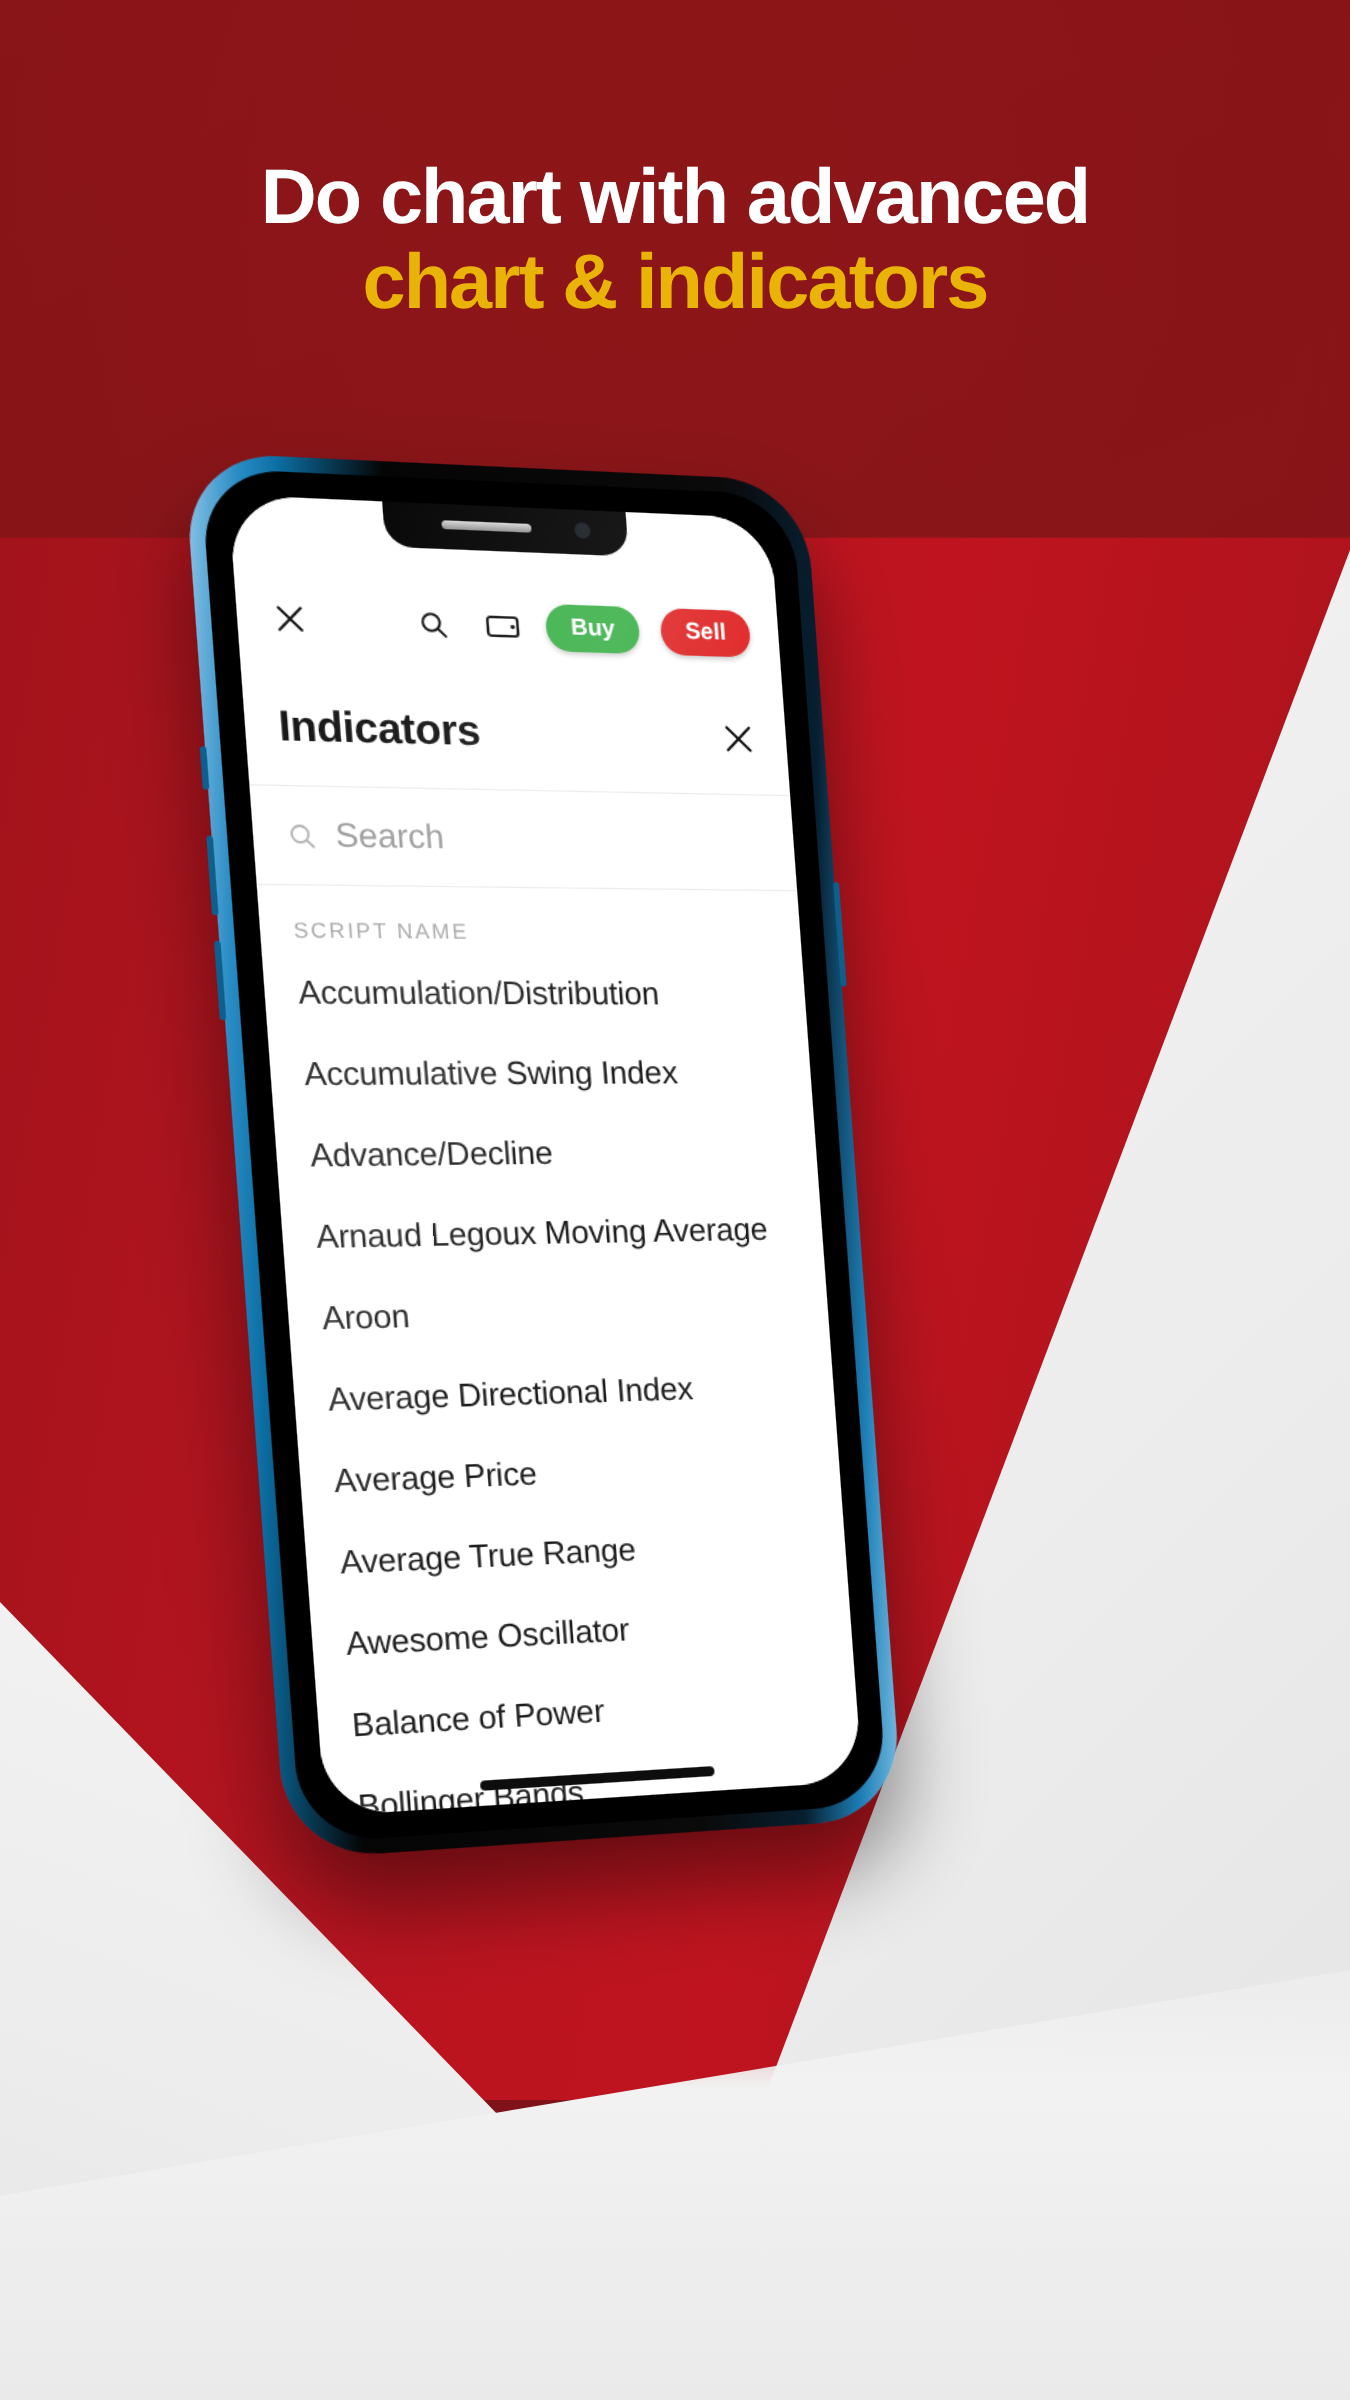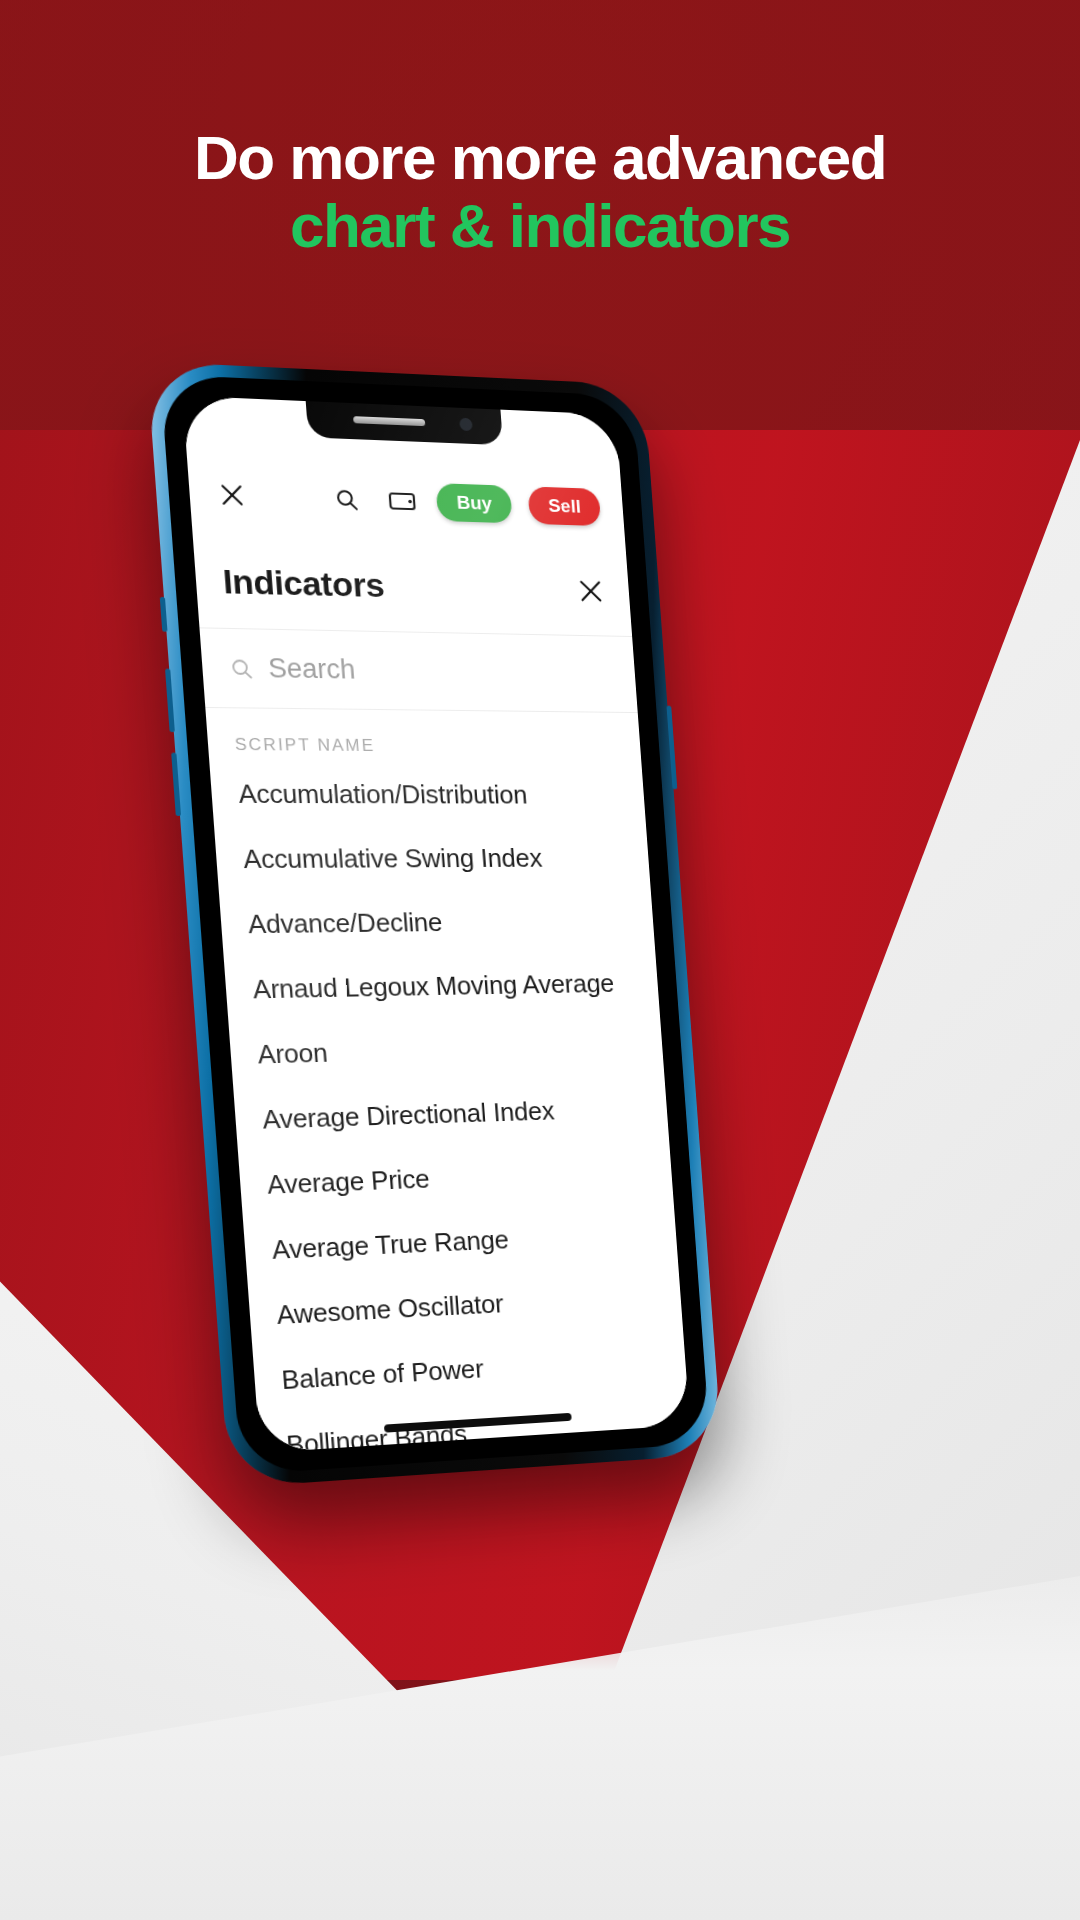--- a/index.html
+++ b/index.html
@@ -49,21 +49,21 @@
   
   #headline{
     position:absolute; top:125px; left:0; width:1080px;
     text-align:center; z-index:30;
   }
   #headline .l1{
     display:block; color:#ffffff;
     font-size:62px; font-weight:bold; letter-spacing:-1.5px; line-height:1.06;
   }
   #headline .l2{
-    display:block; color:#22c55e;
+    display:block; color:#eab308;
     font-size:62px; font-weight:bold; letter-spacing:-1.5px; line-height:1.12;
   }
 
   
   #phone-wrap{
     position:absolute; left:192px; top:372px;
     width:500px; height:1100px;
     transform:rotate(-4.2deg) skewY(3.6deg) perspective(1500px) rotateY(9deg);
     transform-origin:50% 50%;
     z-index:20;
@@ -171,21 +171,21 @@
 <body>
 
 <div id="bg-base"></div>
 <div id="bg-red-wash"></div>
 <div id="bg-bright"></div>
 <div id="diag-right"></div>
 <div id="diag-left"></div>
 <div id="floor"></div>
 
 <div id="headline">
-  <span class="l1">Do more more advanced</span>
+  <span class="l1">Do chart with advanced</span>
   <span class="l2">chart &amp; indicators</span>
 </div>
 
 <div id="phone-wrap">
   <div id="phone-shadow"></div>
   <div id="phone-frame">
 
     <div class="side-btn" id="sb-mute"></div>
     <div class="side-btn" id="sb-vup"></div>
     <div class="side-btn" id="sb-vdn"></div>

